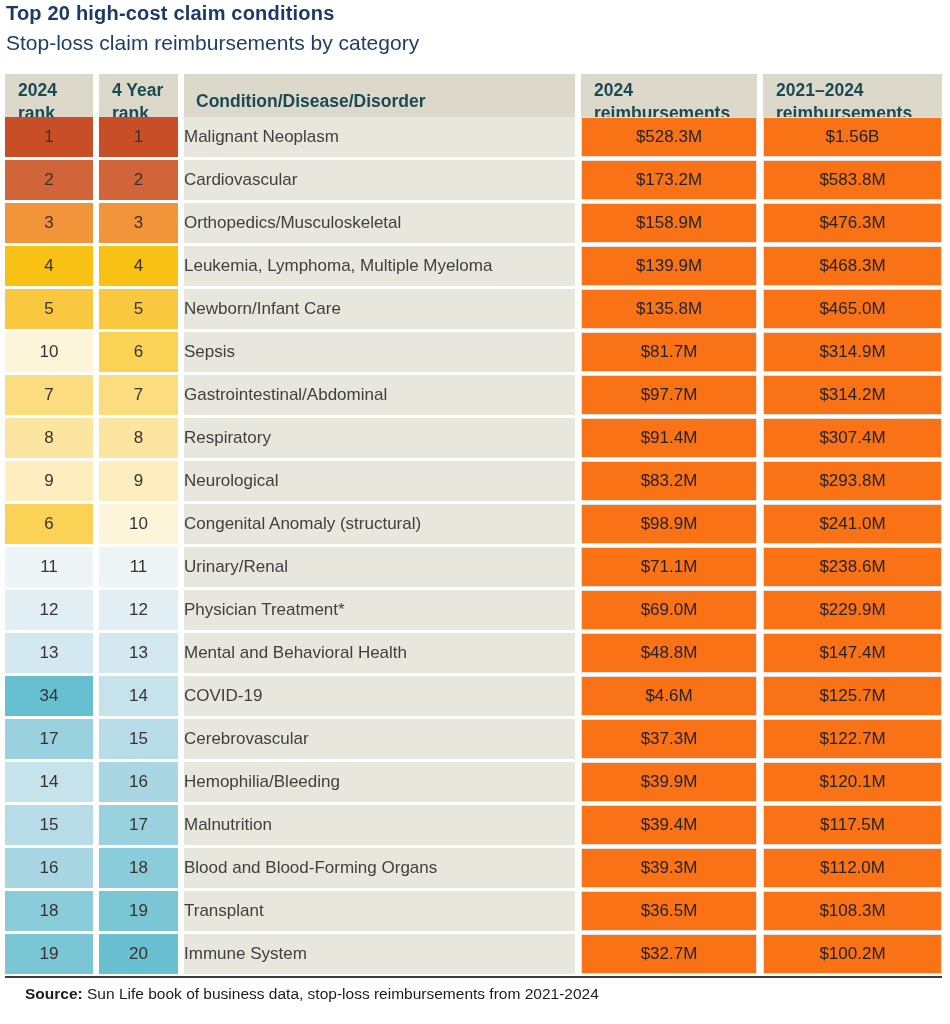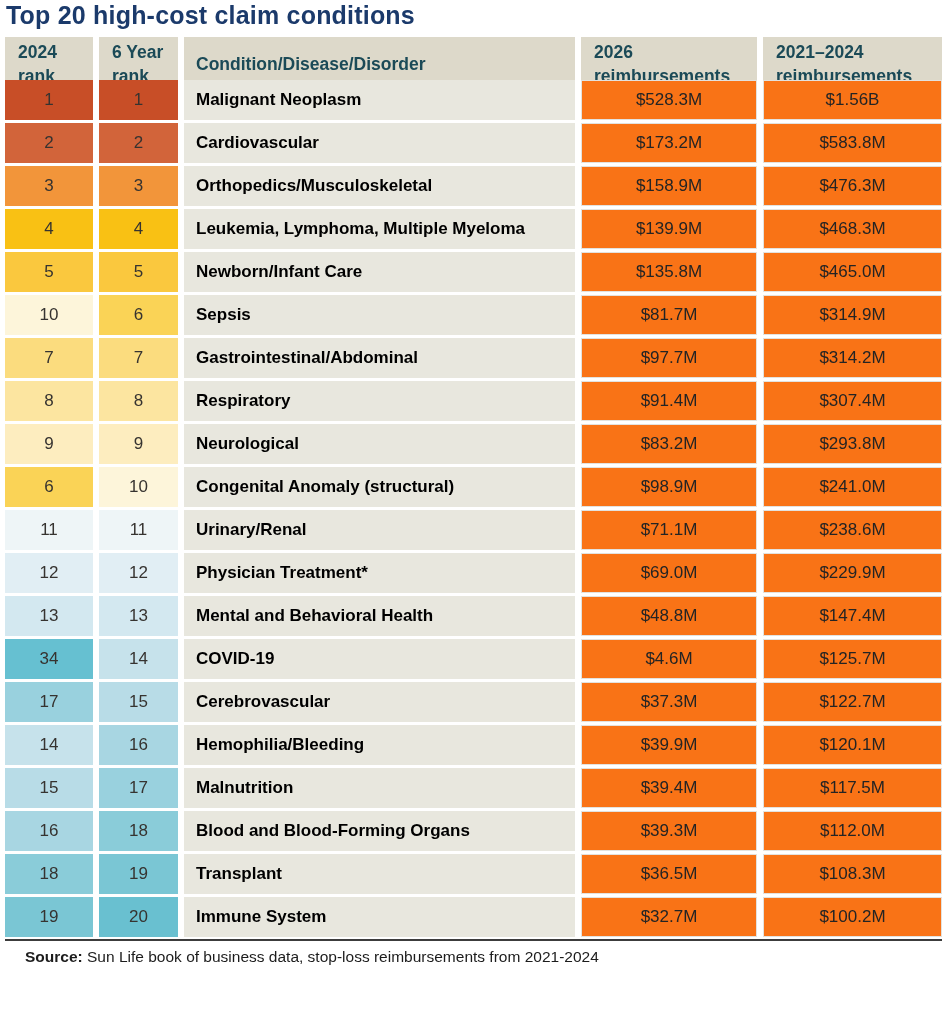--- a/index.html
+++ b/index.html
@@ -5,21 +5,21 @@
   html,body { margin:0; padding:0; background:#ffffff; }
   body {
     width:950px; height:1024px;
     font-family:"Liberation Sans", sans-serif;
     color:#2b2b2b; overflow:hidden;
   }
   .page { padding:2px 4px 0 5px; }
 
   .title {
     margin:0 0 7px 1px;
-    font-size:25px; line-height:1.1; font-weight:bold;
+    font-size:20px; line-height:1.1; font-weight:bold;
     color:#1b3a6b; letter-spacing:0.2px;
   }
   .subtitle {
     margin:0 0 19px 1px;
     font-size:21px; color:#1d3e6d;
   }
 
   .table {
     display:grid;
     grid-template-columns:88px 79px 391px 176px 179px;
@@ -32,45 +32,46 @@
   .cell { display:flex; align-items:center; font-size:17px; }
 
   .th {
     background:#ddd9ca; color:#1b4a57;
     font-weight:bold; font-size:17.5px; line-height:1.32;
     height:56px; padding-left:13px; align-items:center;
   }
   .th.th-cond { padding-left:12px;text-align:right; }
 
   .rank  { justify-content:center; color:#363330; }
-  .cond  { background:#e8e7de; padding-left:12px; color:#000000;font-weight:bold; }
+  .cond  { background:#e8e7de; color:#404040; }
   .val   { background:#f97316; justify-content:center;
            border:1px solid #e3e2de; color:#242424; }
 
   .trow { display:contents; }
   .tbody { display:contents; }
 
   .source {
     margin:7px 0 0 20px;
     font-size:15.5px; color:#1c1c1c;
   }
   .source .b { font-weight:bold; }
 </style>
 </head>
 <body>
 
 <div class="page">
 
   <h1 class="title">Top 20 high-cost claim conditions</h1>
+  <div class="subtitle">Stop-loss claim reimbursements by category</div>
 
   <div class="table">
     <div class="cell th">2024 rank</div>
-    <div class="cell th">6 Year rank</div>
+    <div class="cell th">4 Year rank</div>
     <div class="cell th th-cond">Condition/Disease/Disorder</div>
-    <div class="cell th">2026 reimbursements</div>
+    <div class="cell th">2024 reimbursements</div>
     <div class="cell th">2021–2024 reimbursements</div>
 
     <div class="tbody" id="table-body"><div class="trow"><div class="cell rank" style="background: rgb(200, 78, 39);">1</div><div class="cell rank" style="background: rgb(200, 78, 39);">1</div><div class="cell cond">Malignant Neoplasm</div><div class="cell val">$528.3M</div><div class="cell val">$1.56B</div></div><div class="trow"><div class="cell rank" style="background: rgb(210, 100, 58);">2</div><div class="cell rank" style="background: rgb(210, 100, 58);">2</div><div class="cell cond">Cardiovascular</div><div class="cell val">$173.2M</div><div class="cell val">$583.8M</div></div><div class="trow"><div class="cell rank" style="background: rgb(242, 149, 58);">3</div><div class="cell rank" style="background: rgb(242, 149, 58);">3</div><div class="cell cond">Orthopedics/Musculoskeletal</div><div class="cell val">$158.9M</div><div class="cell val">$476.3M</div></div><div class="trow"><div class="cell rank" style="background: rgb(249, 193, 20);">4</div><div class="cell rank" style="background: rgb(249, 193, 20);">4</div><div class="cell cond">Leukemia, Lymphoma, Multiple Myeloma</div><div class="cell val">$139.9M</div><div class="cell val">$468.3M</div></div><div class="trow"><div class="cell rank" style="background: rgb(250, 200, 62);">5</div><div class="cell rank" style="background: rgb(250, 200, 62);">5</div><div class="cell cond">Newborn/Infant Care</div><div class="cell val">$135.8M</div><div class="cell val">$465.0M</div></div><div class="trow"><div class="cell rank" style="background: rgb(253, 245, 218);">10</div><div class="cell rank" style="background: rgb(250, 211, 86);">6</div><div class="cell cond">Sepsis</div><div class="cell val">$81.7M</div><div class="cell val">$314.9M</div></div><div class="trow"><div class="cell rank" style="background: rgb(251, 220, 126);">7</div><div class="cell rank" style="background: rgb(251, 220, 126);">7</div><div class="cell cond">Gastrointestinal/Abdominal</div><div class="cell val">$97.7M</div><div class="cell val">$314.2M</div></div><div class="trow"><div class="cell rank" style="background: rgb(252, 229, 160);">8</div><div class="cell rank" style="background: rgb(252, 229, 160);">8</div><div class="cell cond">Respiratory</div><div class="cell val">$91.4M</div><div class="cell val">$307.4M</div></div><div class="trow"><div class="cell rank" style="background: rgb(253, 237, 191);">9</div><div class="cell rank" style="background: rgb(253, 237, 191);">9</div><div class="cell cond">Neurological</div><div class="cell val">$83.2M</div><div class="cell val">$293.8M</div></div><div class="trow"><div class="cell rank" style="background: rgb(250, 211, 86);">6</div><div class="cell rank" style="background: rgb(253, 245, 218);">10</div><div class="cell cond">Congenital Anomaly (structural)</div><div class="cell val">$98.9M</div><div class="cell val">$241.0M</div></div><div class="trow"><div class="cell rank" style="background: rgb(238, 245, 247);">11</div><div class="cell rank" style="background: rgb(238, 245, 247);">11</div><div class="cell cond">Urinary/Renal</div><div class="cell val">$71.1M</div><div class="cell val">$238.6M</div></div><div class="trow"><div class="cell rank" style="background: rgb(225, 238, 244);">12</div><div class="cell rank" style="background: rgb(225, 238, 244);">12</div><div class="cell cond">Physician Treatment*</div><div class="cell val">$69.0M</div><div class="cell val">$229.9M</div></div><div class="trow"><div class="cell rank" style="background: rgb(211, 232, 240);">13</div><div class="cell rank" style="background: rgb(211, 232, 240);">13</div><div class="cell cond">Mental and Behavioral Health</div><div class="cell val">$48.8M</div><div class="cell val">$147.4M</div></div><div class="trow"><div class="cell rank" style="background: rgb(102, 192, 209);">34</div><div class="cell rank" style="background: rgb(198, 226, 235);">14</div><div class="cell cond">COVID-19</div><div class="cell val">$4.6M</div><div class="cell val">$125.7M</div></div><div class="trow"><div class="cell rank" style="background: rgb(153, 209, 222);">17</div><div class="cell rank" style="background: rgb(184, 220, 231);">15</div><div class="cell cond">Cerebrovascular</div><div class="cell val">$37.3M</div><div class="cell val">$122.7M</div></div><div class="trow"><div class="cell rank" style="background: rgb(198, 226, 235);">14</div><div class="cell rank" style="background: rgb(168, 214, 226);">16</div><div class="cell cond">Hemophilia/Bleeding</div><div class="cell val">$39.9M</div><div class="cell val">$120.1M</div></div><div class="trow"><div class="cell rank" style="background: rgb(184, 220, 231);">15</div><div class="cell rank" style="background: rgb(153, 209, 222);">17</div><div class="cell cond">Malnutrition</div><div class="cell val">$39.4M</div><div class="cell val">$117.5M</div></div><div class="trow"><div class="cell rank" style="background: rgb(168, 214, 226);">16</div><div class="cell rank" style="background: rgb(138, 204, 217);">18</div><div class="cell cond">Blood and Blood-Forming Organs</div><div class="cell val">$39.3M</div><div class="cell val">$112.0M</div></div><div class="trow"><div class="cell rank" style="background: rgb(138, 204, 217);">18</div><div class="cell rank" style="background: rgb(122, 198, 212);">19</div><div class="cell cond">Transplant</div><div class="cell val">$36.5M</div><div class="cell val">$108.3M</div></div><div class="trow"><div class="cell rank" style="background: rgb(122, 198, 212);">19</div><div class="cell rank" style="background: rgb(105, 192, 208);">20</div><div class="cell cond">Immune System</div><div class="cell val">$32.7M</div><div class="cell val">$100.2M</div></div></div>
   </div>
 
   <div class="source"><span class="b">Source:</span><span> Sun Life book of business data, stop-loss reimbursements from 2021-2024</span></div>
 
 </div>
 
 </body></html>

